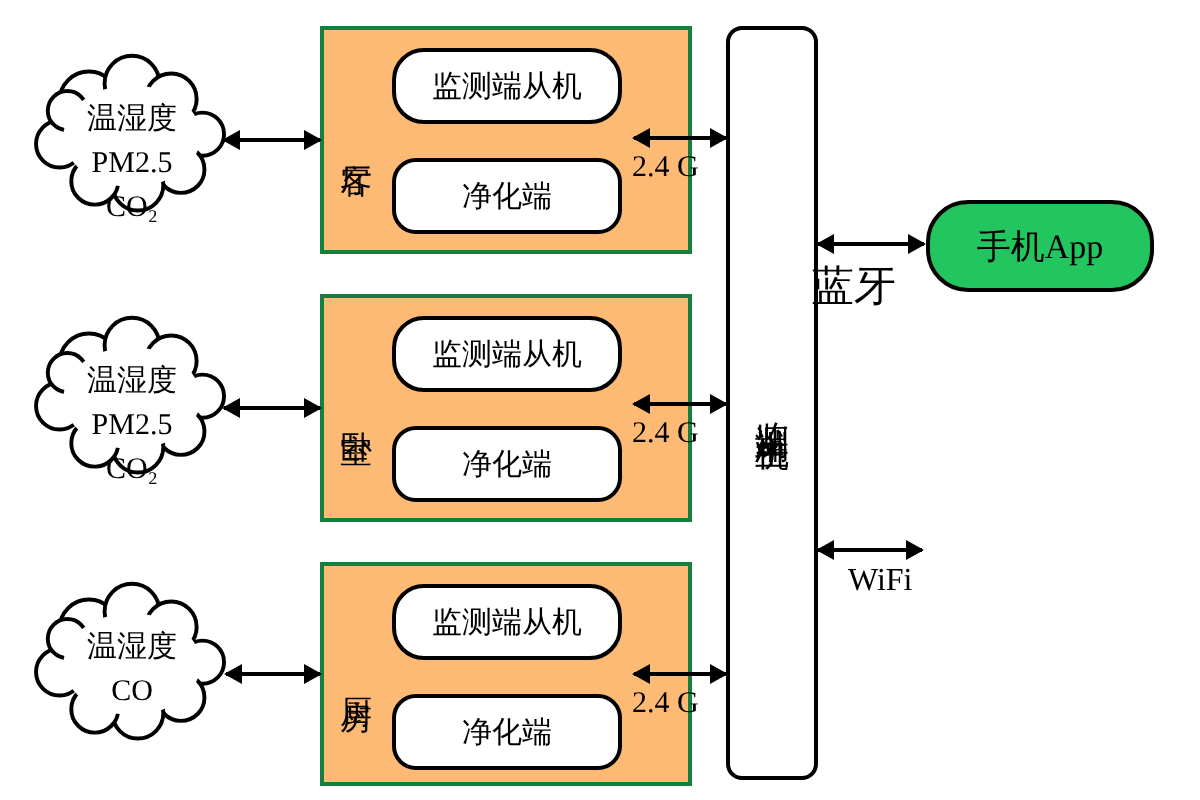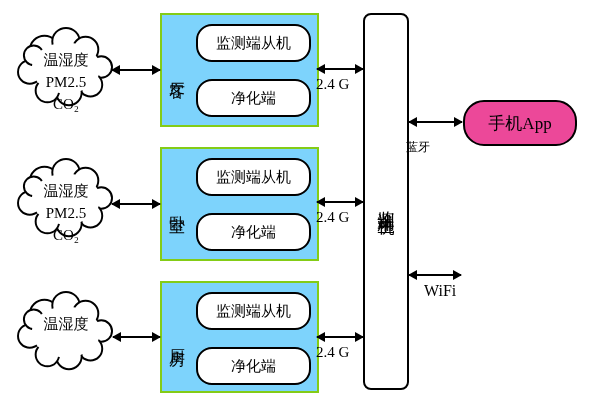--- a/index.html
+++ b/index.html
@@ -9,50 +9,50 @@
   }
   
   .cloud{position:absolute;width:102px;height:94px;}
   .cloud svg{position:absolute;left:0;top:0;width:100%;height:100%;}
   .cloud-text{
     position:absolute;left:0;top:26px;width:100%;
     text-align:center;font-size:15px;line-height:22px;
   }
   
   .room{
-    position:absolute;left:160px;width:159px;height:114px;
-    border:2px solid #84cc16;background:#7dd3fc;box-sizing:border-box;
+    position:absolute;left:160px;width:186px;height:114px;
+    border:2px solid #15803d;background:#fdba74;box-sizing:border-box;
   }
   .room-label{
     position:absolute;left:7px;top:50%;transform:translateY(-50%);
     writing-mode:vertical-rl;text-orientation:upright;
     font-size:16px;line-height:1;letter-spacing:1px;
   }
   .pill{
     position:absolute;left:34px;width:115px;height:38px;
     border:2px solid #000;border-radius:16px;background:#fff;box-sizing:border-box;
     display:flex;align-items:center;justify-content:center;
     font-size:15px;
   }
   .pill.slave{top:9px;}
-  .pill.purifier{top:64px;}
+  .pill.purifier{top:64px;border-radius:12px;}
   
   .hub{
     position:absolute;left:363px;top:13px;width:46px;height:377px;
     border:2px solid #000;border-radius:8px;background:#fff;box-sizing:border-box;
     display:flex;align-items:center;justify-content:center;
   }
   .hub-label{
     writing-mode:vertical-rl;text-orientation:upright;
     font-size:17px;letter-spacing:2px;line-height:1;
   }
   
   .rnode{
     position:absolute;left:462px;width:115px;height:46px;
-    border:2px solid #000;border-radius:21px;background:#ec4899;box-sizing:border-box;
+    border:2px solid #000;border-radius:21px;background:#22c55e;box-sizing:border-box;
     display:flex;align-items:center;justify-content:center;
     font-size:17px;
   }
   
   .arrow{position:absolute;height:2px;background:#000;}
   .arrow::before{
     content:"";position:absolute;left:-1px;top:-4px;width:0;height:0;
     border-top:5px solid transparent;border-bottom:5px solid transparent;
     border-right:9px solid #000;
   }
@@ -107,20 +107,21 @@
       <div>CO₂</div>
     </div>
   </div>
 
   <div class="cloud" style="left:15px;top:287px">
     <svg viewBox="0 0 104 96">
         <use href="#cloud-shape"></use>
       </svg>
     <div class="cloud-text">
       <div>温湿度</div>
+      <div>CO</div>
     </div>
   </div>
 
   <div class="room" style="top:13px">
     <div class="room-label">客厅</div>
     <div class="pill slave">监测端从机</div>
     <div class="pill purifier">净化端</div>
   </div>
 
   <div class="room" style="top:147px">
@@ -148,18 +149,18 @@
   <div class="arrow" style="left:317px;top:68px;width:46px"></div>
   <div class="link-label" style="left:316px;top:76px;width:47px">2.4 G</div>
 
   <div class="arrow" style="left:317px;top:201px;width:46px"></div>
   <div class="link-label" style="left:316px;top:209px;width:47px">2.4 G</div>
 
   <div class="arrow" style="left:317px;top:336px;width:46px"></div>
   <div class="link-label" style="left:316px;top:344px;width:47px">2.4 G</div>
 
   <div class="arrow" style="left:409px;top:121px;width:53px"></div>
-  <div class="link-label" style="left:406px;top:139px;width:50px;font-size:12px">蓝牙</div>
+  <div class="link-label" style="left:406px;top:129px;width:50px;font-size:21px">蓝牙</div>
 
   <div class="arrow" style="left:409px;top:274px;width:52px"></div>
   <div class="link-label" style="left:424px;top:282px;width:50px;font-size:16px">WiFi</div>
 
 </div>
 
 </body></html>

